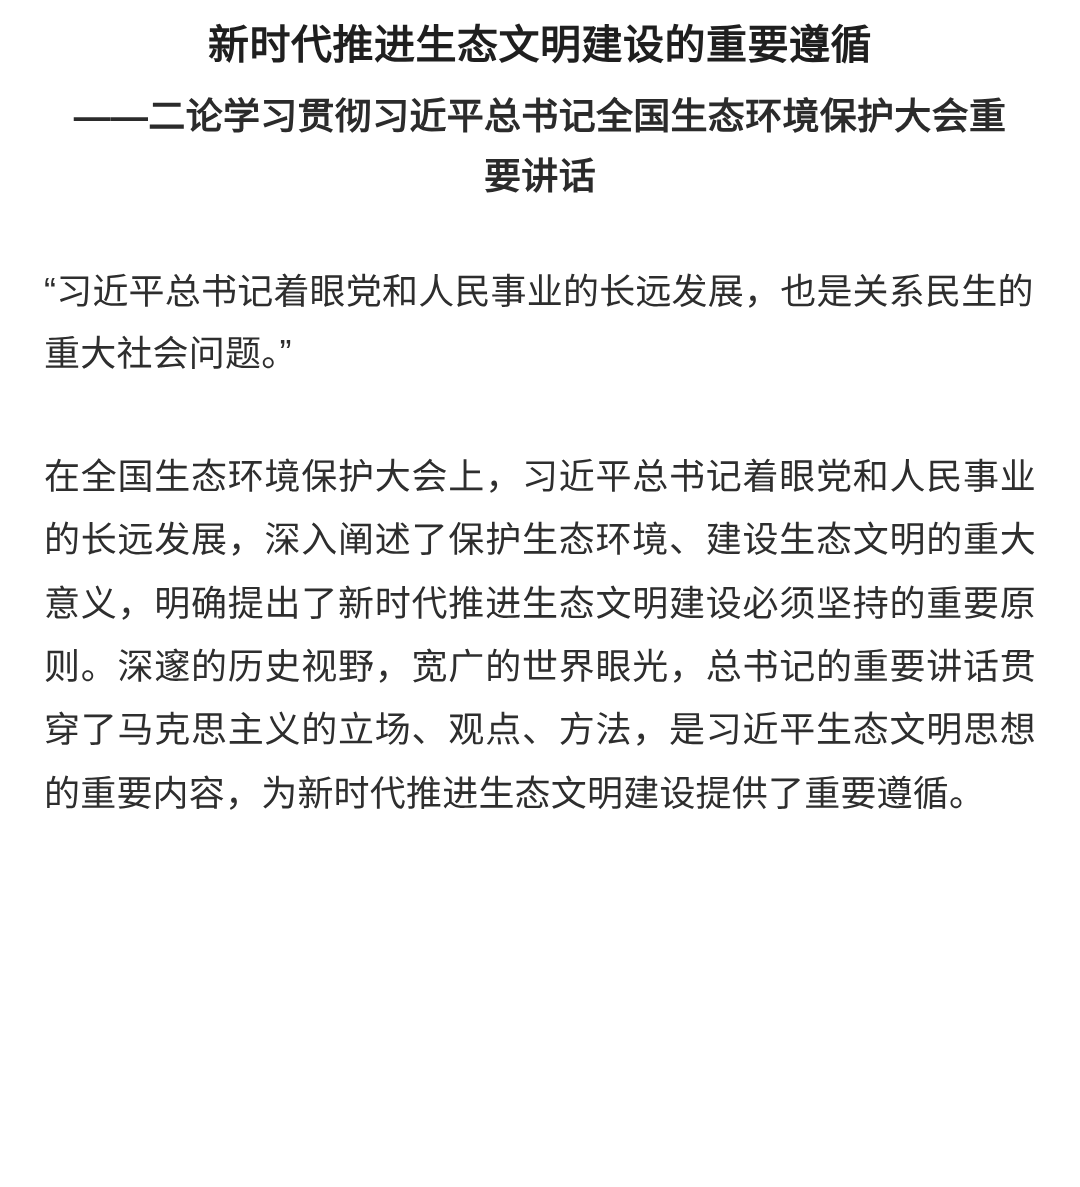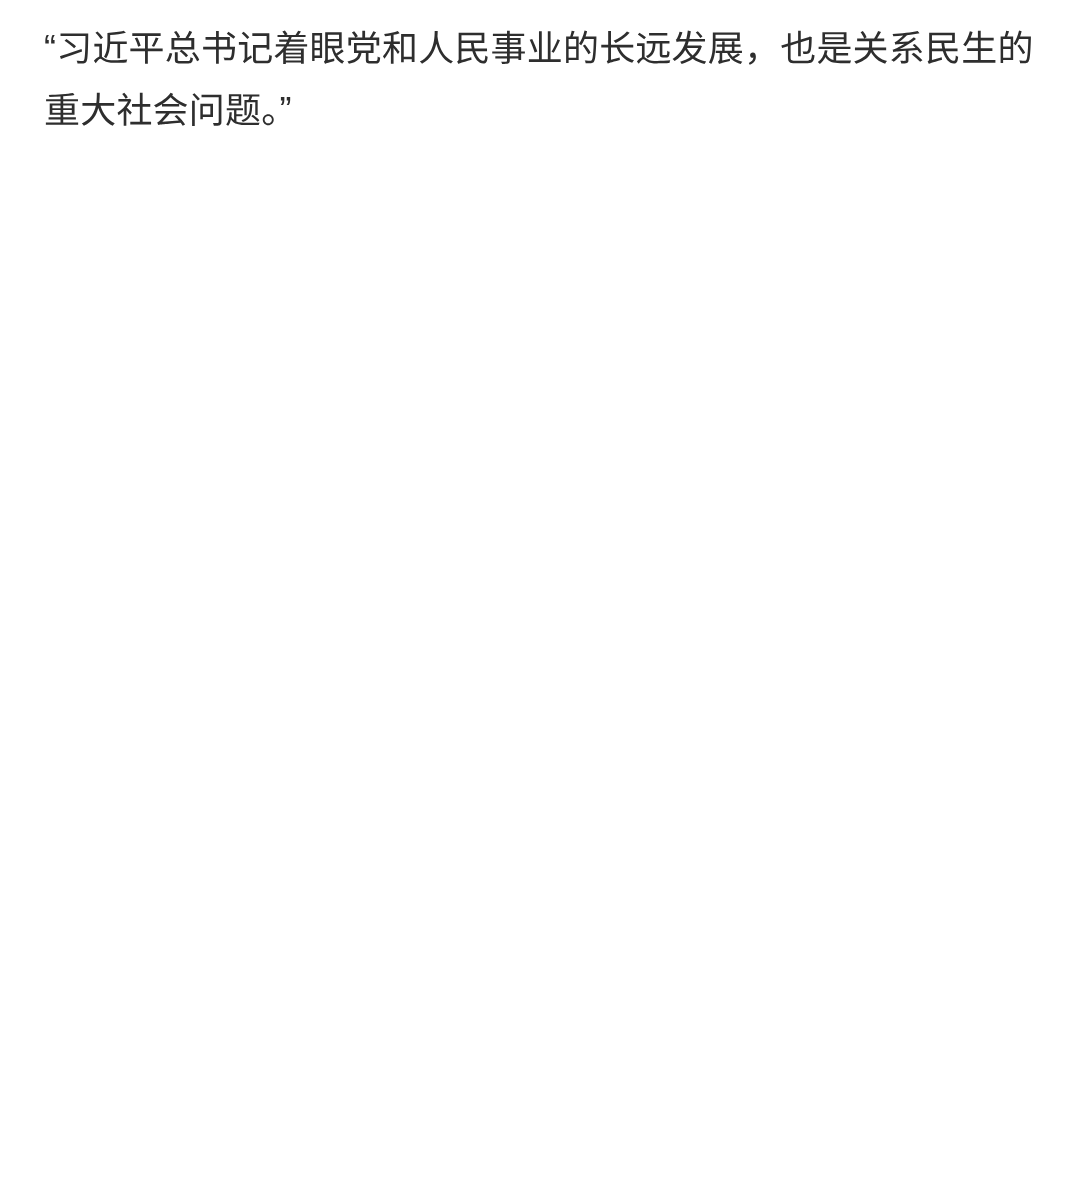--- a/index.html
+++ b/index.html
@@ -59,17 +59,22 @@
     letter-spacing: 0.2px;
     text-align: justify;
     text-justify: inter-ideograph;
   }
 </style>
 </head>
 <body>
 
 <div class="page">
 
+  <div class="title-block">
+    <h1 class="doc-title">新时代推进生态文明建设的重要遵循</h1>
+    <h2 class="doc-subtitle">——二论学习贯彻习近平总书记全国生态环境保护大会重要讲话</h2>
+  </div>
 
   <p class="quote-para">“习近平总书记着眼党和人民事业的长远发展，也是关系民生的重大社会问题。”</p>
 
+  <p class="body-para">在全国生态环境保护大会上，习近平总书记着眼党和人民事业的长远发展，深入阐述了保护生态环境、建设生态文明的重大意义，明确提出了新时代推进生态文明建设必须坚持的重要原则。深邃的历史视野，宽广的世界眼光，总书记的重要讲话贯穿了马克思主义的立场、观点、方法，是习近平生态文明思想的重要内容，为新时代推进生态文明建设提供了重要遵循。</p>
 
 </div>
 
 </body></html>

